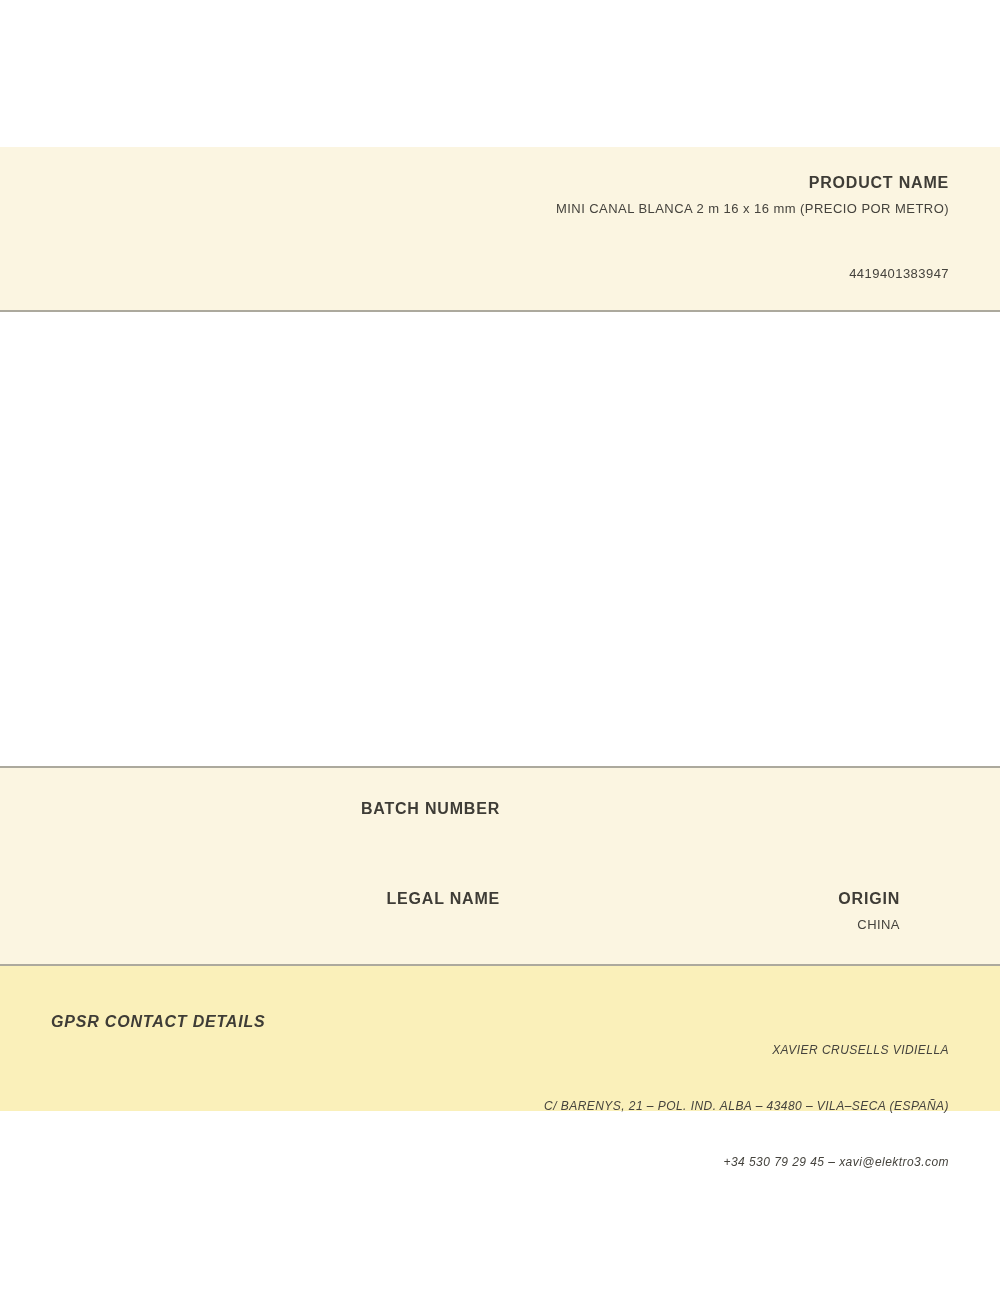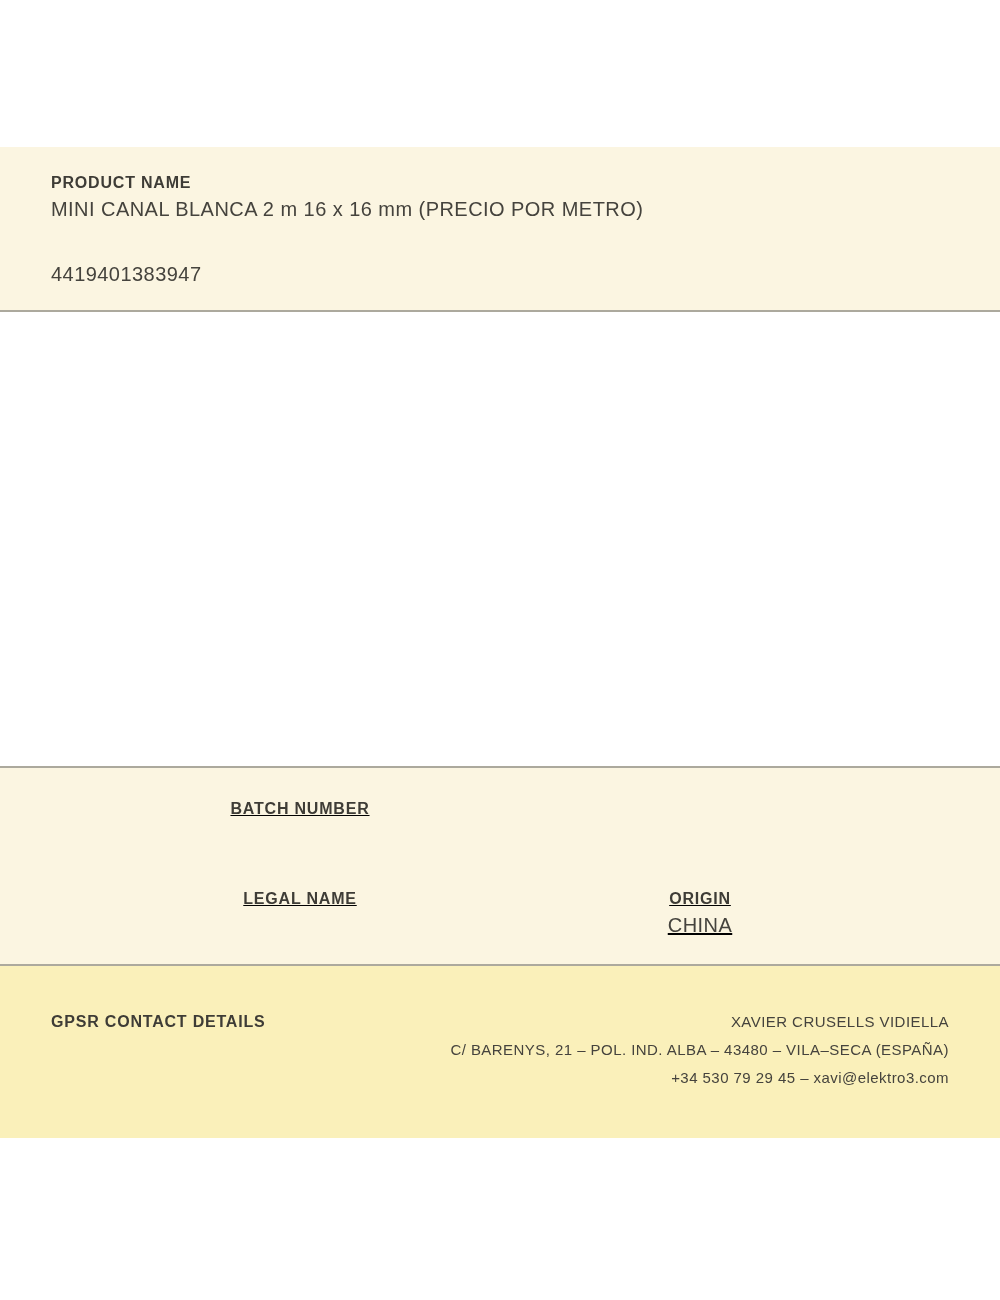--- a/index.html
+++ b/index.html
@@ -1,15 +1,15 @@
 <!DOCTYPE html>
 <html style="--page-bg: #ffffff; --section-bg: #fbf5e1; --gpsr-bg: #faf0ba; --divider: #aca99d; --heading-text: #3e3c36; --value-text: #45433d;"><head>
 <meta charset="utf-8">
 <style>
-  * { margin: 0; padding: 0; box-sizing: border-box; }
+  * { margin: 0; padding: 0; box-sizing: border-box; text-align: right; }
 
   html, body {
     background: #ffffff;
     font-family: "Liberation Sans", sans-serif;
   }
 
   .page {
     position: relative;
     width: 1000px;
     height: 1300px;
@@ -25,21 +25,21 @@
 
   .field-label {
     font-size: 16px;
     font-weight: bold;
     letter-spacing: 0.8px;
     color: var(--heading-text, #3e3c36);
     line-height: 20px;
   }
 
   .field-value {
-    font-size: 20px;
+    font-size: 13px;
     font-weight: normal;
     letter-spacing: 0.45px;
     color: var(--value-text, #45433d);
     line-height: 20px;
     margin-top: 6px;
     min-height: 20px;
   }
 
   
   .product-panel {
@@ -66,53 +66,54 @@
   }
 
   .details-grid {
     display: grid;
     grid-template-columns: 1fr 1fr;
     row-gap: 44px;
   }
 
   .details-grid .field {
     text-align: center;
-    text-decoration: underline;
   }
 
   
   .gpsr-panel {
     background: var(--gpsr-bg, #faf0ba);
-    height: 172px;
+    height: 145px;
     padding: 42px 51px 29px 51px;
     display: flex;
     justify-content: space-between;
     align-items: flex-start;
+    font-style: italic;
   }
 
   .gpsr-title {
     font-size: 16px;
     font-weight: bold;
     letter-spacing: 0.8px;
     color: var(--heading-text, #3e3c36);
     line-height: 28px;
     white-space: nowrap;
   }
 
   .gpsr-lines {
     text-align: right;
     flex: 1 1 auto;
   }
 
   .gpsr-line {
-    font-size: 15px;
+    font-size: 12px;
     font-weight: normal;
     letter-spacing: 0.45px;
     color: var(--value-text, #45433d);
     line-height: 28px;
+    margin-top: 28px;
   }
 </style>
 </head>
 <body>
 
 <div class="page">
 
   <section class="panel product-panel">
     <div class="field">
       <div class="field-label">PRODUCT NAME</div>

